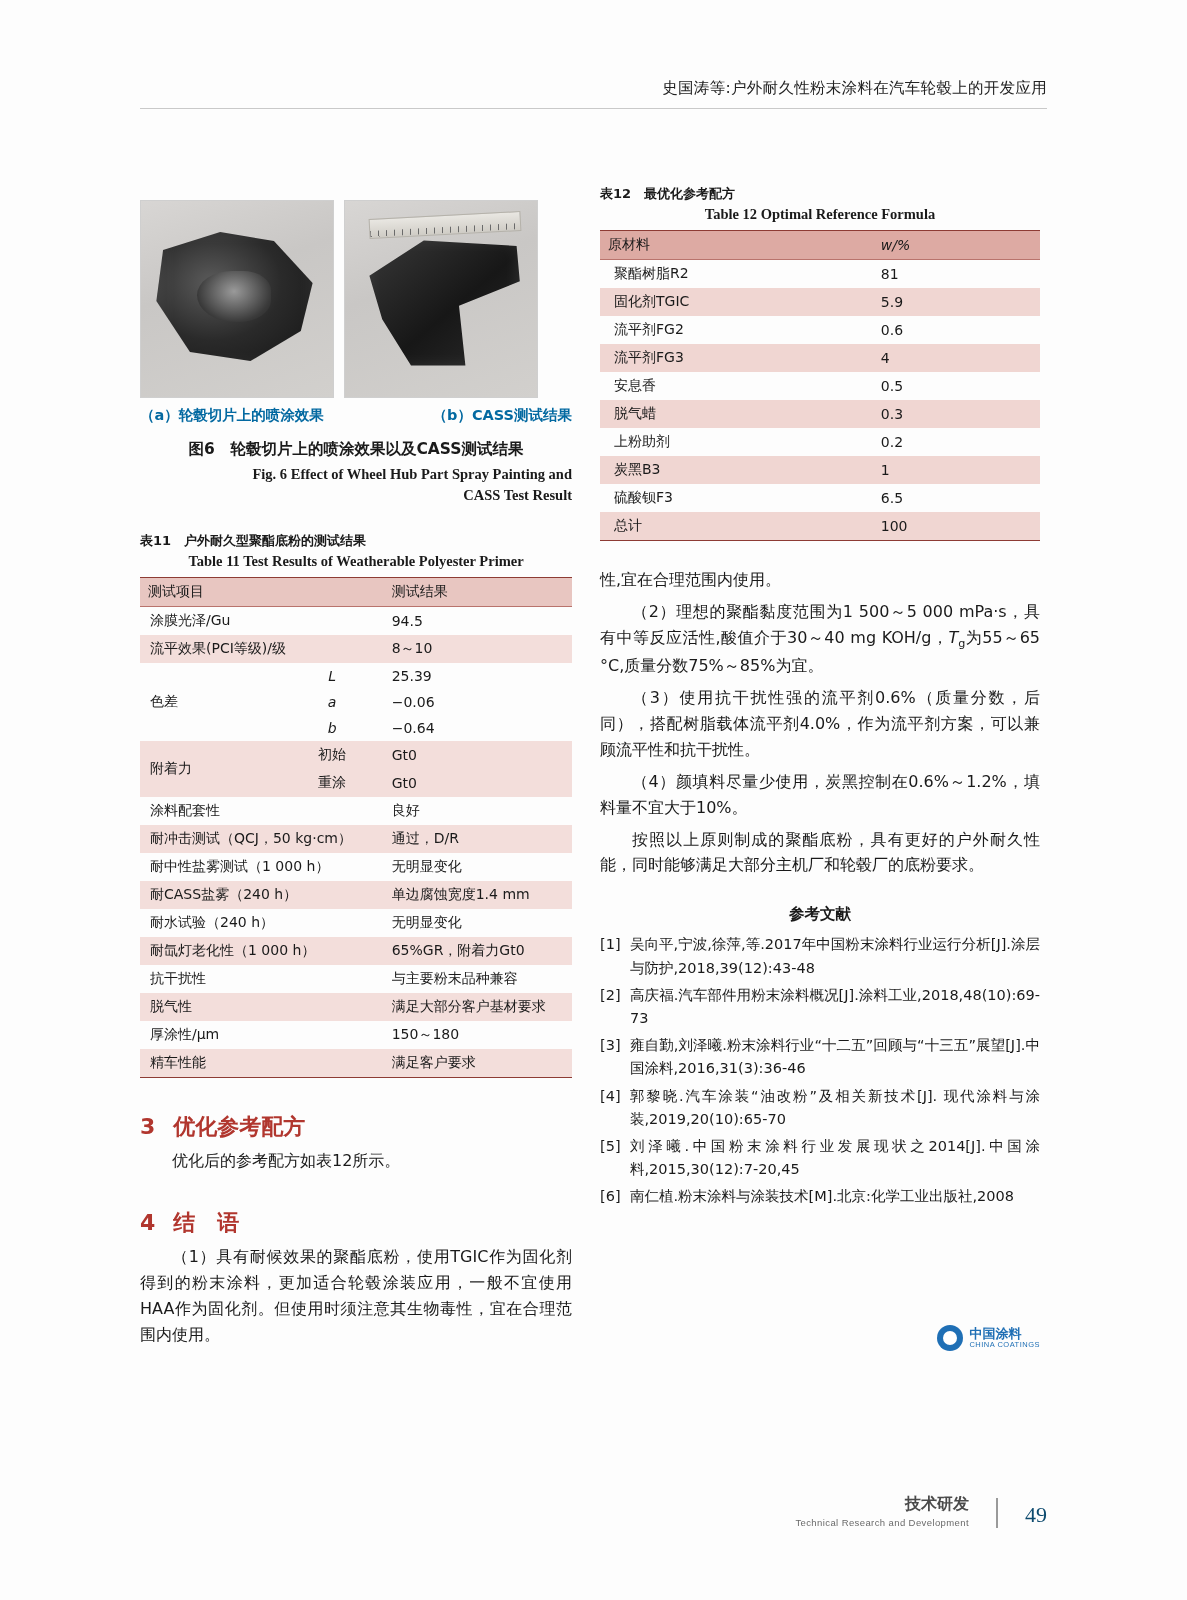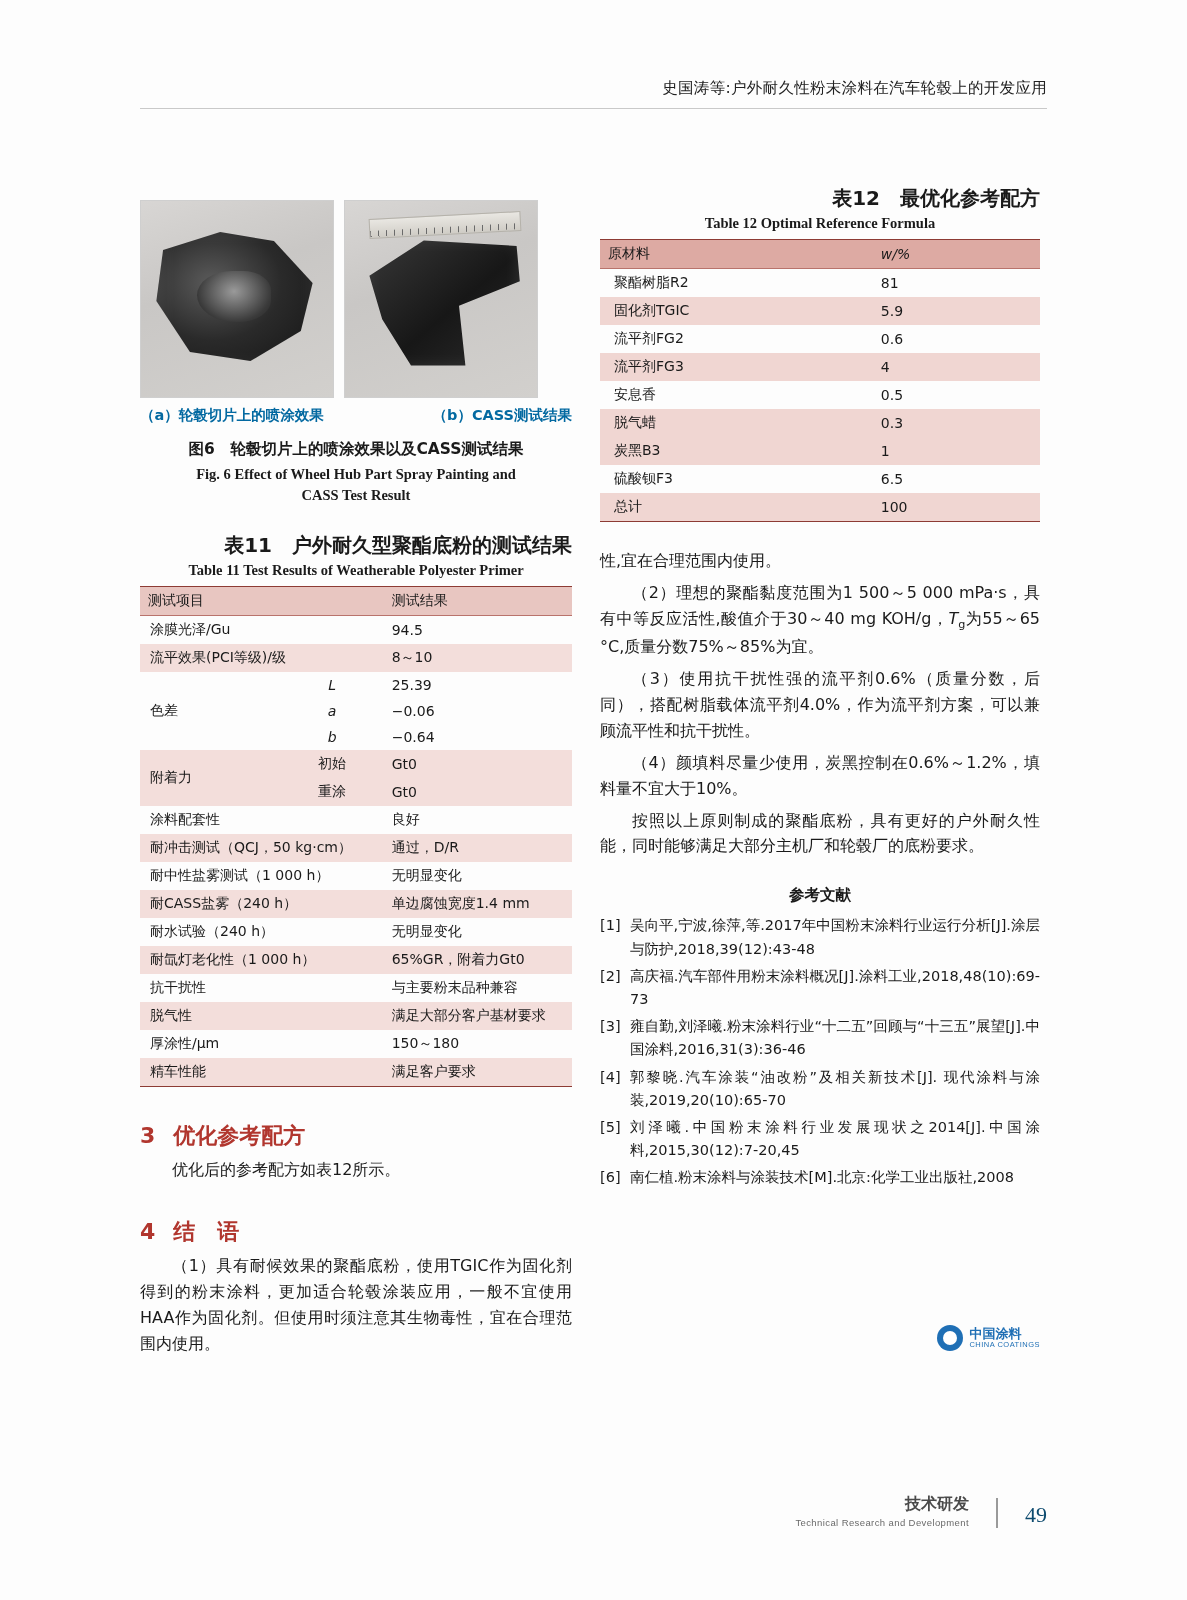--- a/index.html
+++ b/index.html
@@ -74,28 +74,28 @@
     display:flex; justify-content:space-between;
     margin-top:8px;
     color:#0369a1; font-weight:bold; font-size:14.5px;
     font-family:"DejaVu Sans", sans-serif;
   }
   .fig-title {
     text-align:center; margin-top:14px; font-size:15.5px; font-weight:bold;
     font-family:"DejaVu Sans", sans-serif;
   }
   .fig-title-en {
-    text-align:center; margin-top:4px; font-size:14.5px; font-weight:bold;
+    text-align:right; margin-top:4px; font-size:14.5px; font-weight:bold;
     font-family:"Liberation Serif", serif;
     line-height:1.45;
   }
 
   
   .tbl-title {
-    text-align:right; font-size:20px; font-weight:bold; margin-top:26px;
+    text-align:left; font-size:13px; font-weight:bold; margin-top:26px;
     font-family:"DejaVu Sans", sans-serif;
   }
   .tbl-title-en {
     text-align:center; font-size:14.5px; font-weight:bold; margin-top:3px; margin-bottom:7px;
     font-family:"Liberation Serif", serif;
   }
   table { border-collapse:collapse; width:100%; font-size:14px; }
   table td, table th {
     padding:5px 8px;
     text-align:left;
@@ -325,20 +325,24 @@
             <td>4</td>
           </tr>
           <tr>
             <td class="lbl">安息香</td>
             <td>0.5</td>
           </tr>
           <tr class="shade">
             <td class="lbl">脱气蜡</td>
             <td>0.3</td>
           </tr>
+          <tr>
+            <td class="lbl">上粉助剂</td>
+            <td>0.2</td>
+          </tr>
           <tr class="shade">
             <td class="lbl">炭黑B3</td>
             <td>1</td>
           </tr>
           <tr>
             <td class="lbl">硫酸钡F3</td>
             <td>6.5</td>
           </tr>
           <tr class="shade">
             <td class="lbl">总计</td>

